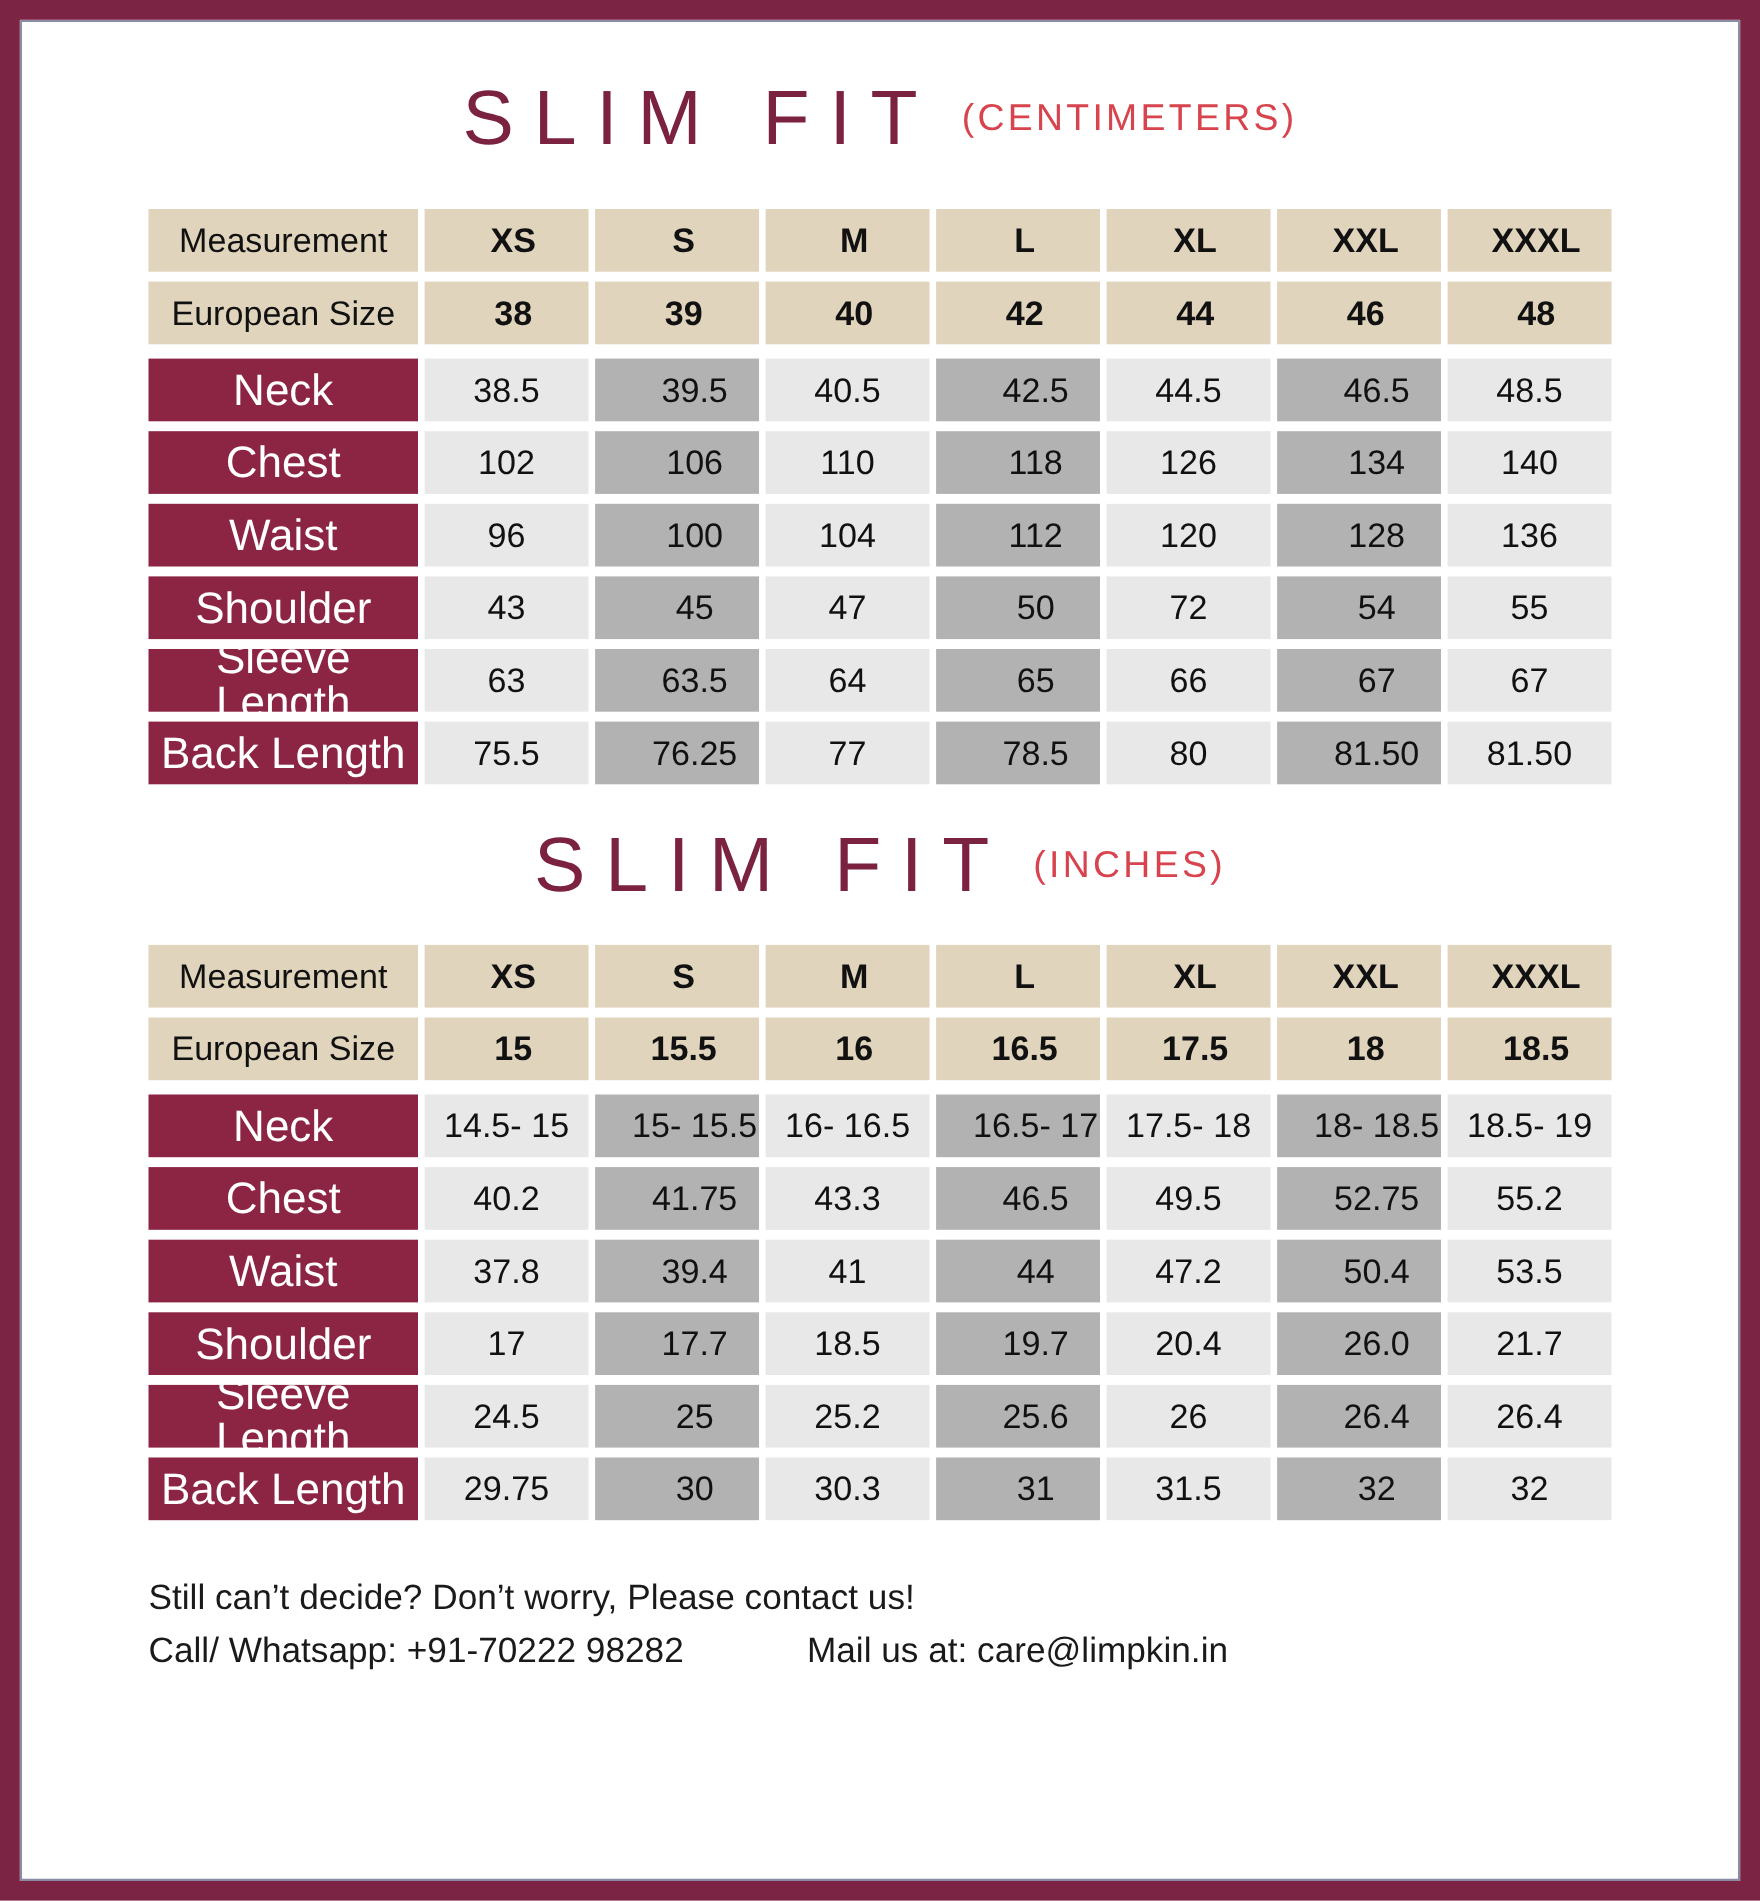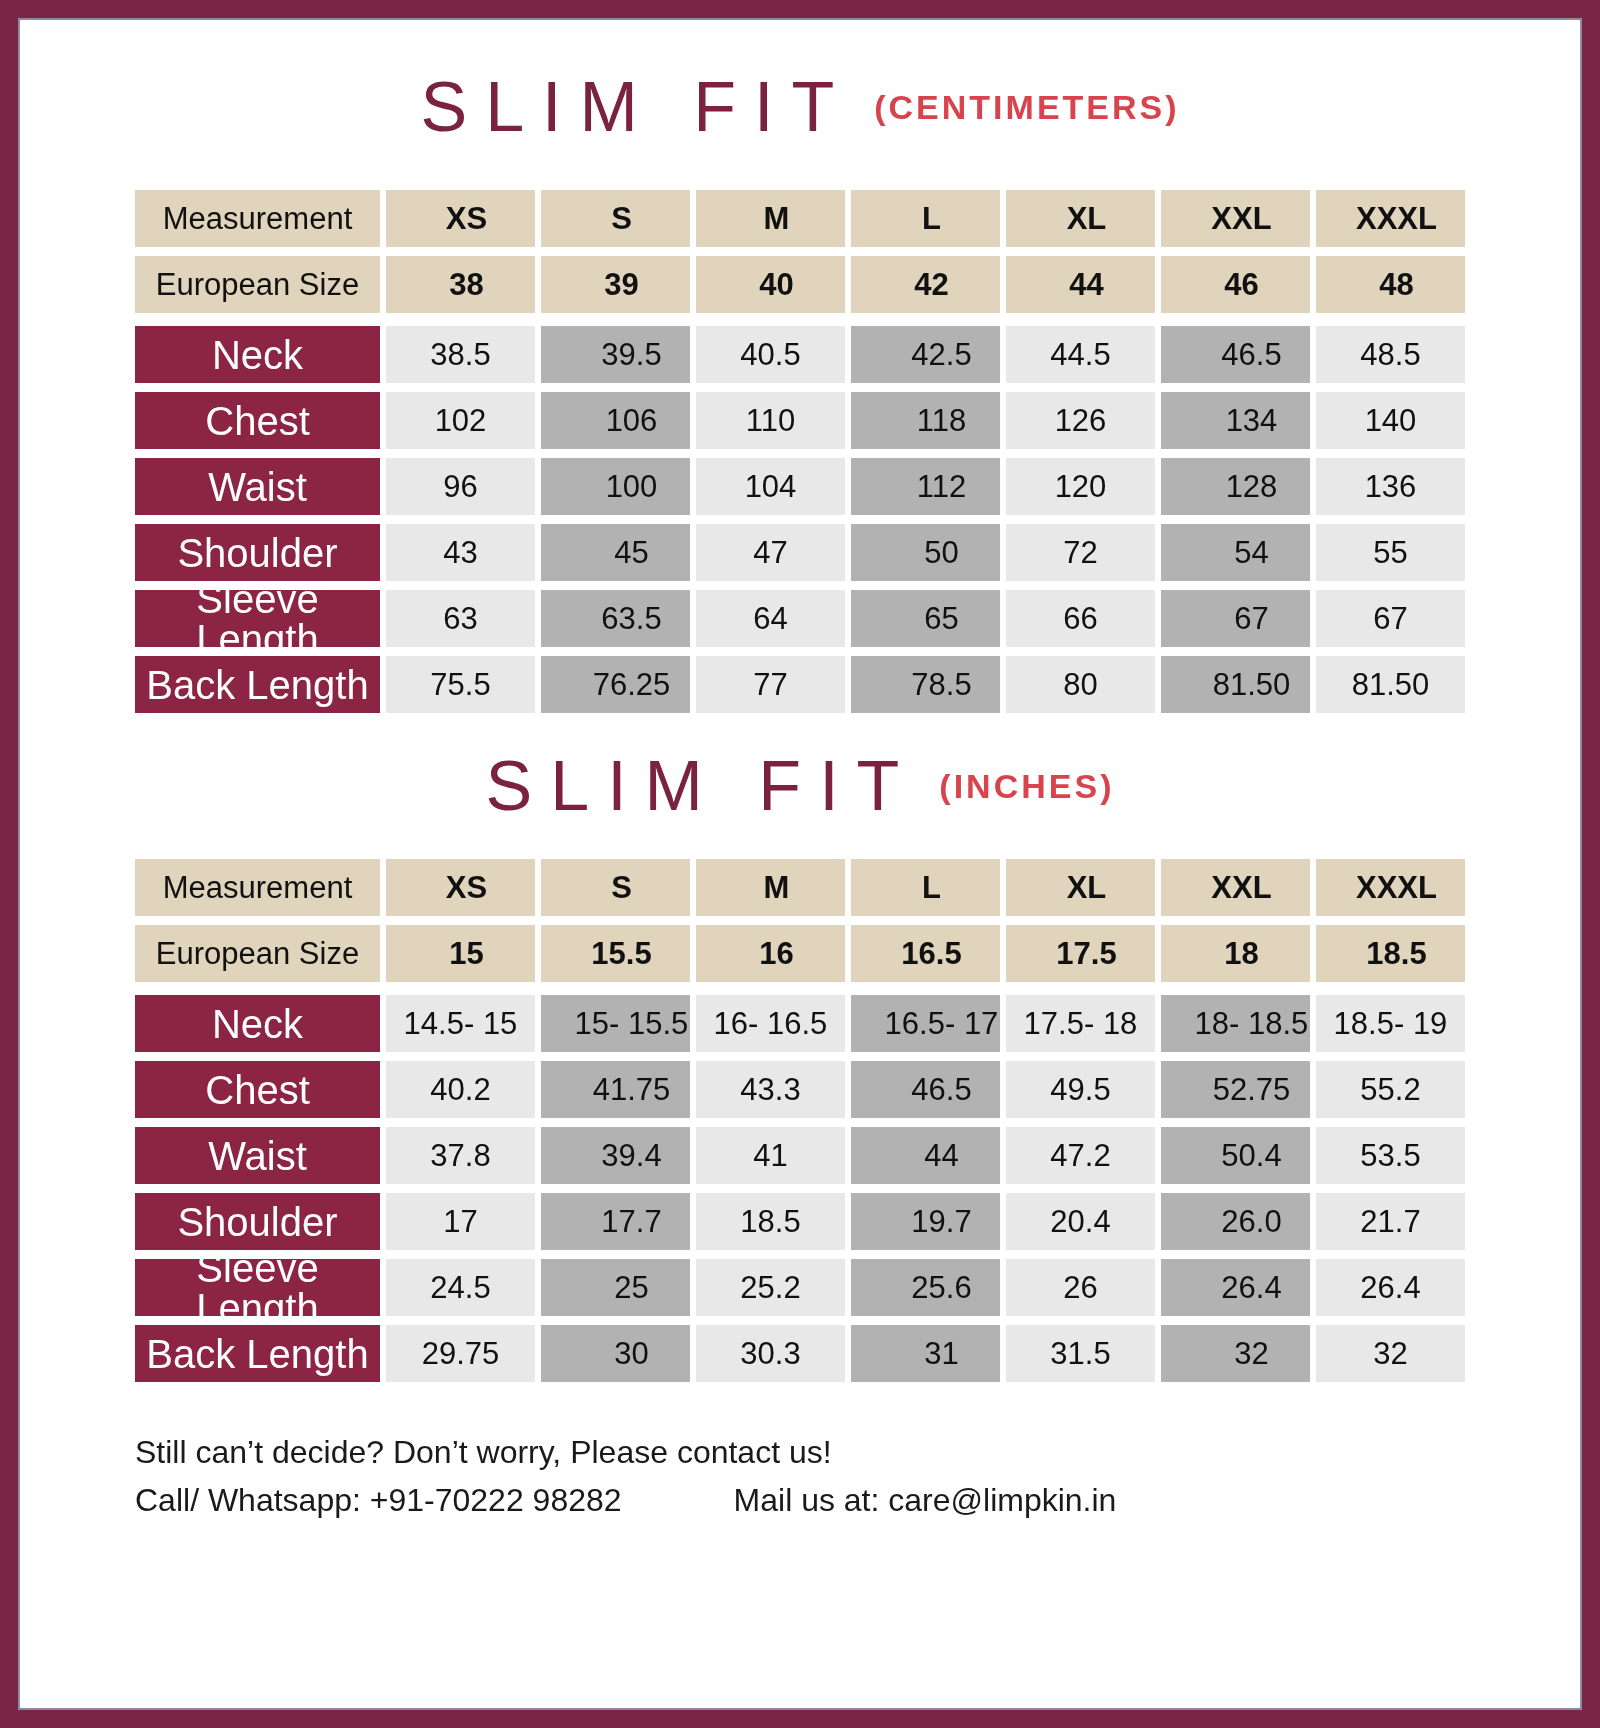--- a/index.html
+++ b/index.html
@@ -30,21 +30,21 @@
     font-size: 70px;
     letter-spacing: 18px;
     color: var(--title-dark, #7b2240);
     font-weight: normal;
   }
   .title-unit {
     font-size: 34px;
     letter-spacing: 3px;
     color: var(--title-red, #d8444e);
     margin-left: 22px;
-    font-weight: bold;
+    font-weight: normal;
   }
   .table-block { margin-top: 44px; }
   .grid {
     display: grid;
     grid-template-columns: 245px repeat(7, 149px);
     column-gap: 6px;
     row-gap: 9px;
   }
   .header-grid { margin-bottom: 13px; }
   .cell {

